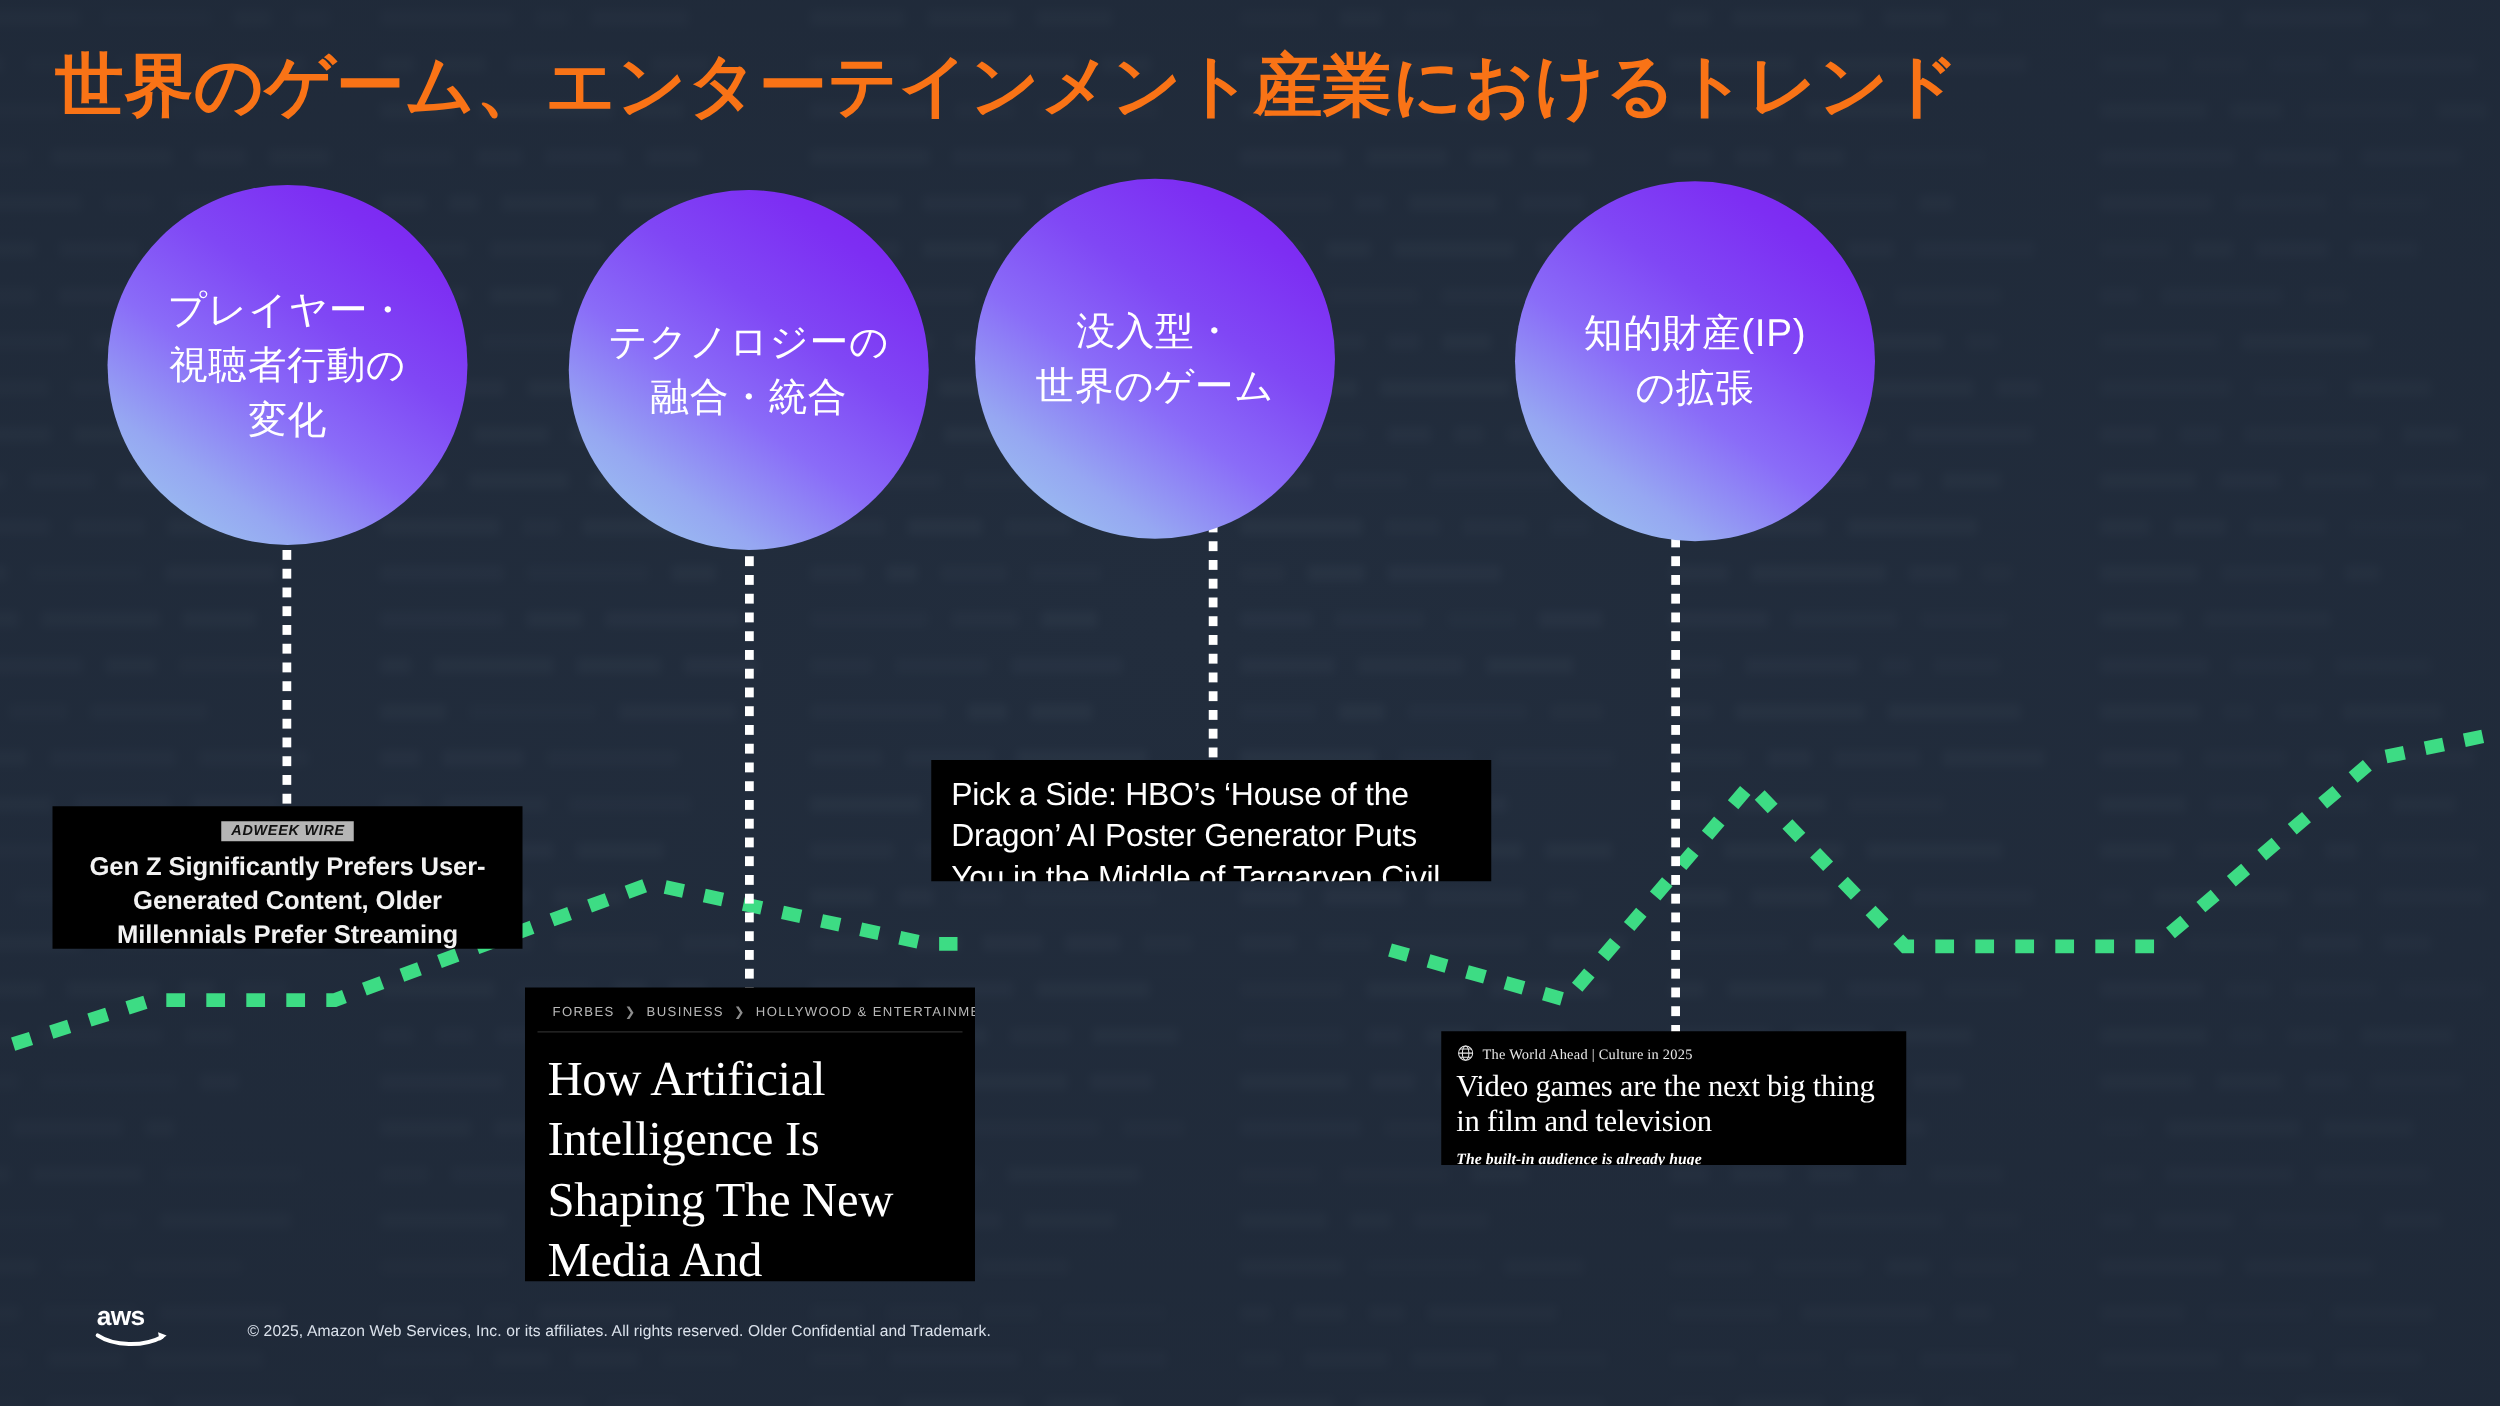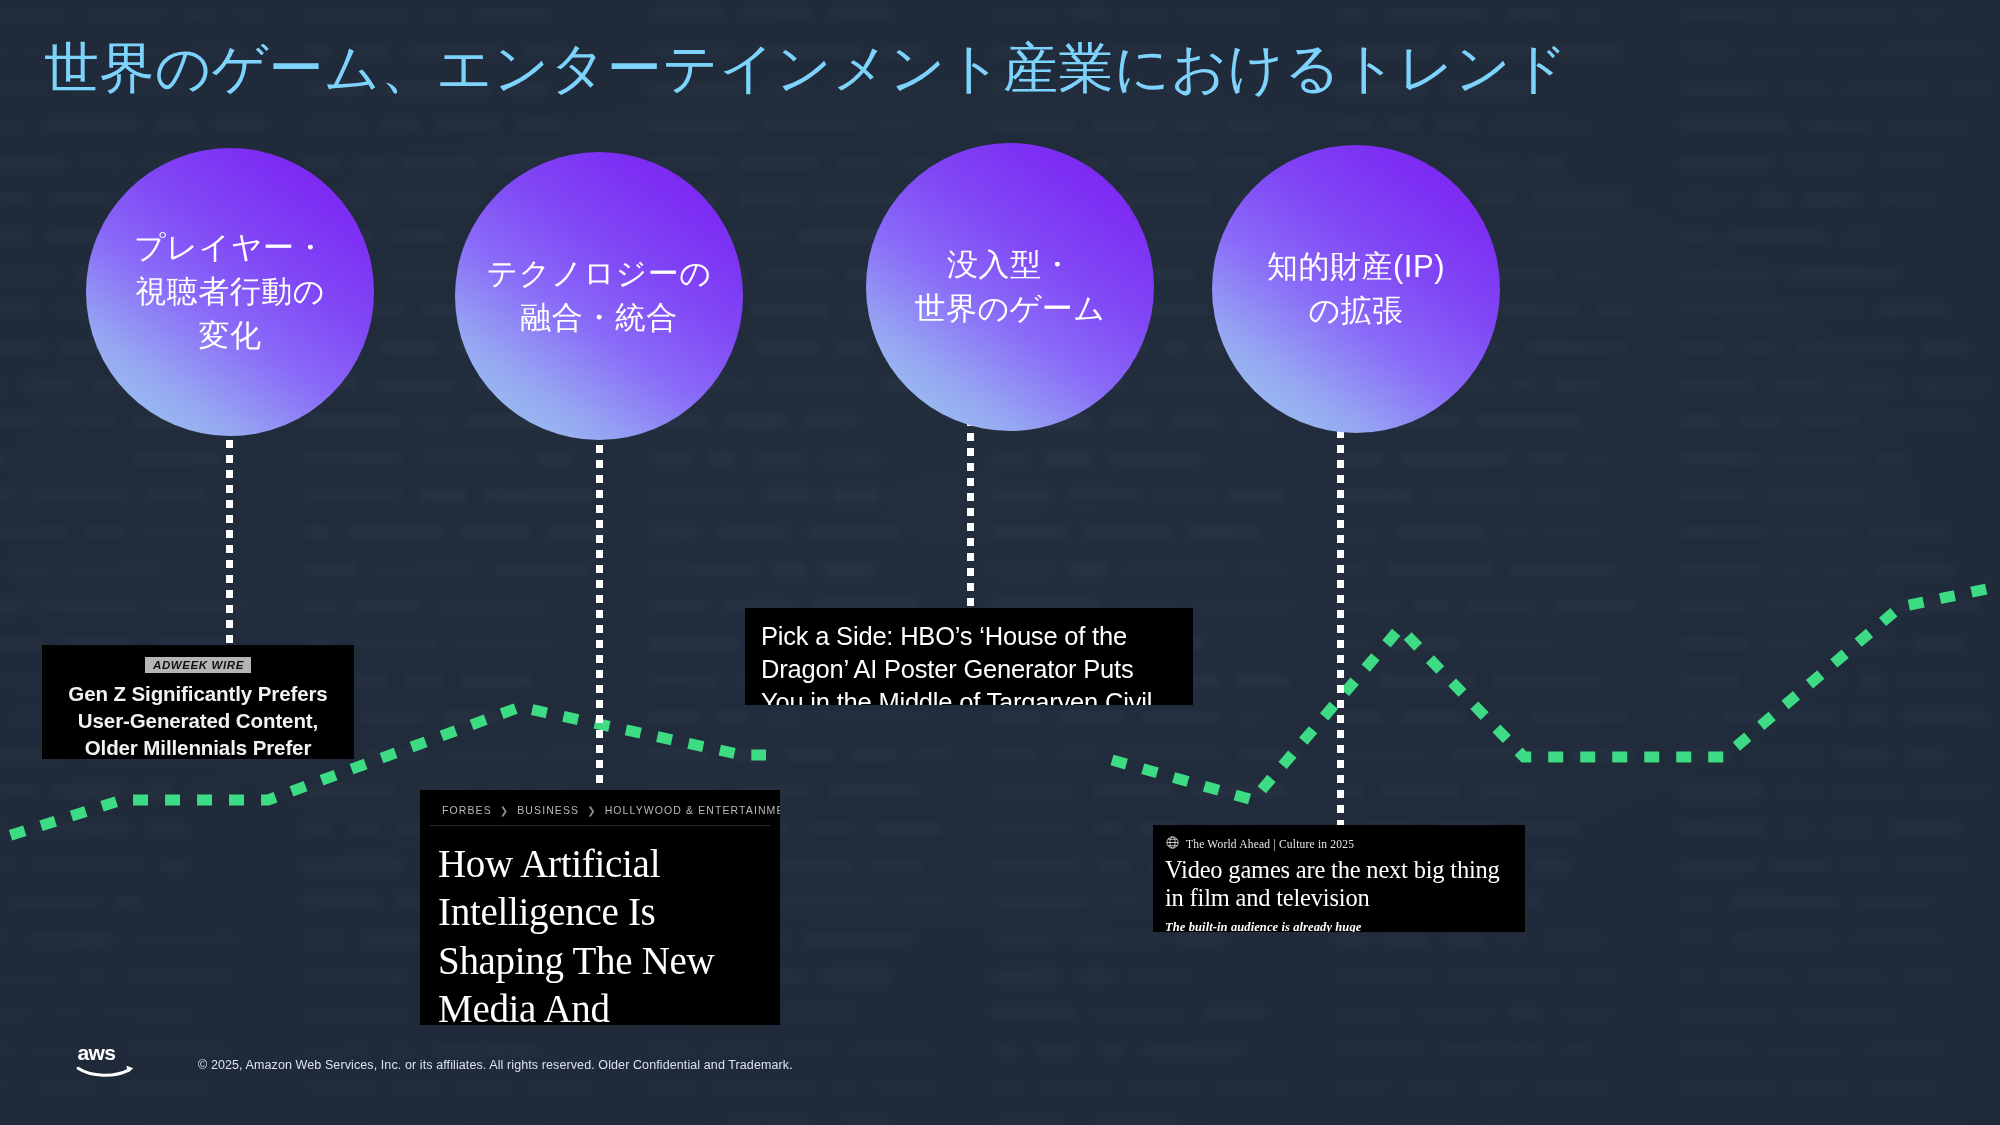--- a/index.html
+++ b/index.html
@@ -56,22 +56,22 @@
     background:
       radial-gradient(ellipse 120% 95% at 48% 45%, rgba(34,45,61,0.35) 0%, rgba(30,40,55,0.72) 70%, rgba(26,35,49,0.9) 100%);
   }
 
   
   #title {
     position: absolute;
     left: 44px;
     top: 34px;
     font-size: 55px;
-    font-weight: 400;
-    color: #7dd3fc;
+    font-weight: 700;
+    color: #f97316;
     letter-spacing: 0.5px;
     white-space: nowrap;
     line-height: 1.25;
   }
 
   
   #green-paths {
     position: absolute;
     inset: 0;
     pointer-events: none;
@@ -106,21 +106,21 @@
   .card {
     position: absolute;
     background: #000000;
     overflow: hidden;
   }
 
   
   #card-adweek {
     left: 42px;
     top: 645px;
-    width: 312px;
+    width: 376px;
     height: 114px;
     padding: 10px 14px 12px;
     text-align: center;
   }
   #card-adweek .kicker {
     display: inline-block;
     background: #b5b5b5;
     color: #111111;
     font-size: 11.5px;
     font-weight: 700;
@@ -1322,21 +1322,21 @@
     </div>
   </div>
 
   <div class="circle" style="left:455px; top:152px; width:288px; height:288px;">
     <div>
       <span>テクノロジーの</span>
       <span>融合・統合</span>
     </div>
   </div>
 
-  <div class="circle" style="left:866px; top:143px; width:288px; height:288px;">
+  <div class="circle" style="left:780px; top:143px; width:288px; height:288px;">
     <div>
       <span>没入型・</span>
       <span>世界のゲーム</span>
     </div>
   </div>
 
   <div class="circle" style="left:1212px; top:145px; width:288px; height:288px;">
     <div>
       <span>知的財産(IP)</span>
       <span>の拡張</span>

